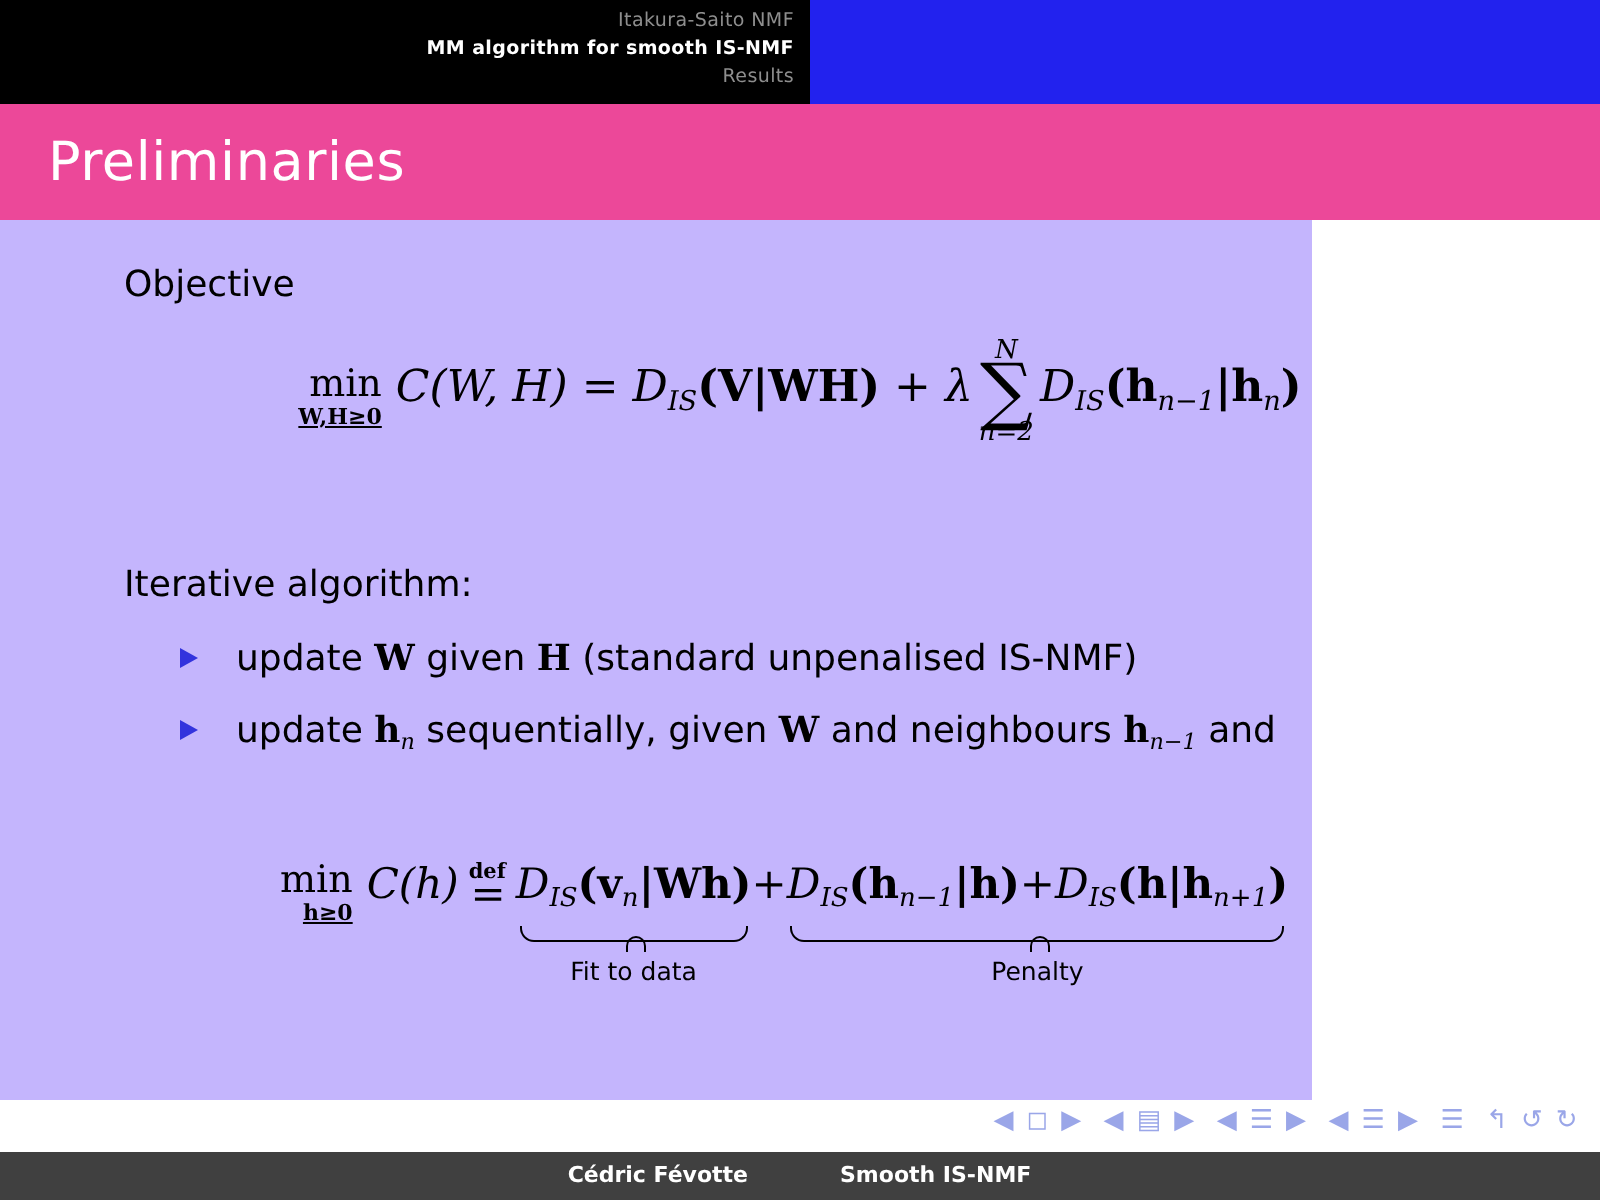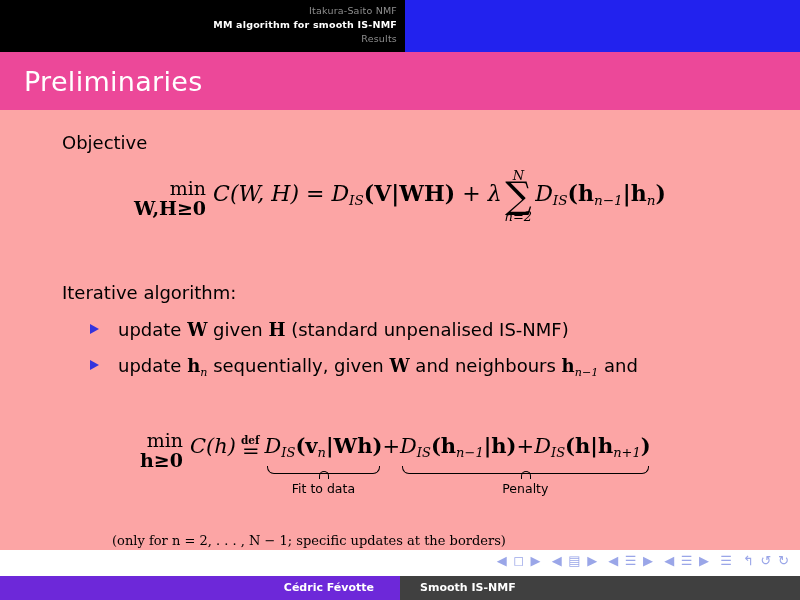--- a/index.html
+++ b/index.html
@@ -57,23 +57,23 @@
     color: #ffffff;
     font-size: 27px;
     font-weight: normal;
     letter-spacing: 0.3px;
   }
 
   
   .slidebody {
     position: absolute;
     top: 110px; left: 0;
-    width: 800px;
+    width: 656px;
     height: 440px;
-    background: #fca5a5;
+    background: #c4b5fd;
     color: #000000;
   }
 
   .block-label {
     position: absolute;
     font-size: 18px;
     color: #000;
   }
   #objective-label   { left: 62px; top: 22px; }
   #iterative-label   { left: 62px; top: 172px; }
@@ -109,23 +109,24 @@
     position: relative;
     top: 3px;
   }
   .minstack .mtop {
     display: block;
     font-size: 19px;
     font-style: normal;
   }
   .minstack .mbot {
     display: block;
-    font-size: 19px;
+    font-size: 11px;
     font-weight: bold;
     margin-top: 1px;
+    text-decoration: underline;
   }
   .sumstack {
     display: inline-block;
     vertical-align: middle;
     text-align: center;
     line-height: 1.0;
     margin: 0 3px;
     position: relative;
     top: 1px;
   }
@@ -274,21 +275,21 @@
   .footer {
     position: absolute;
     left: 0; bottom: 0;
     width: 800px;
     height: 24px;
   }
   .footer-left {
     position: absolute;
     left: 0; top: 0;
     width: 400px; height: 24px;
-    background: #6d28d9;
+    background: #404040;
     color: #ffffff;
     font-size: 11px;
     line-height: 24px;
     text-align: right;
     padding-right: 26px;
     box-sizing: border-box;
     font-weight: bold;
   }
   .footer-right {
     position: absolute;
@@ -357,21 +358,20 @@
   <div class="math" id="equation-update">
     <span class="minstack">
       <span class="mtop math">min</span>
       <span class="mbot math">h≥0</span>
     </span><span class="mathit">C(h)</span><span class="defeq">
       <span class="dtop">def</span>
       <span class="dbot op">=</span>
     </span><span class="ubrace-group"><span class="ubrace-content"><span class="mathit">D</span><span class="sub">IS</span><span class="mathbf">(v</span><span class="sub">n</span><span class="mathbf">|Wh)</span></span><span class="brace-line"></span><span class="brace-caption">Fit to data</span></span><span class="op">+</span><span class="ubrace-group"><span class="ubrace-content"><span class="mathit">D</span><span class="sub">IS</span><span class="mathbf">(h</span><span class="sub">n−1</span><span class="mathbf">|h)</span><span class="op">+</span><span class="mathit">D</span><span class="sub">IS</span><span class="mathbf">(h|h</span><span class="sub">n+1</span><span class="mathbf">)</span></span><span class="brace-line"></span><span class="brace-caption">Penalty</span></span>
   </div>
 
-  <div id="footnote">(only for n = 2, . . . , N − 1; specific updates at the borders)</div>
 
 </div>
 
 <div class="navsyms">
   <span>◀ ◻ ▶</span><span class="gap"></span><span>◀ ▤ ▶</span><span class="gap"></span><span>◀ ☰ ▶</span><span class="gap"></span><span>◀ ☰ ▶</span><span class="gap"></span><span>☰</span><span class="gap"></span><span>↰ ↺ ↻</span>
 </div>
 
 <div class="footer">
   <div class="footer-left">Cédric Févotte</div>
   <div class="footer-right">Smooth IS-NMF</div>

